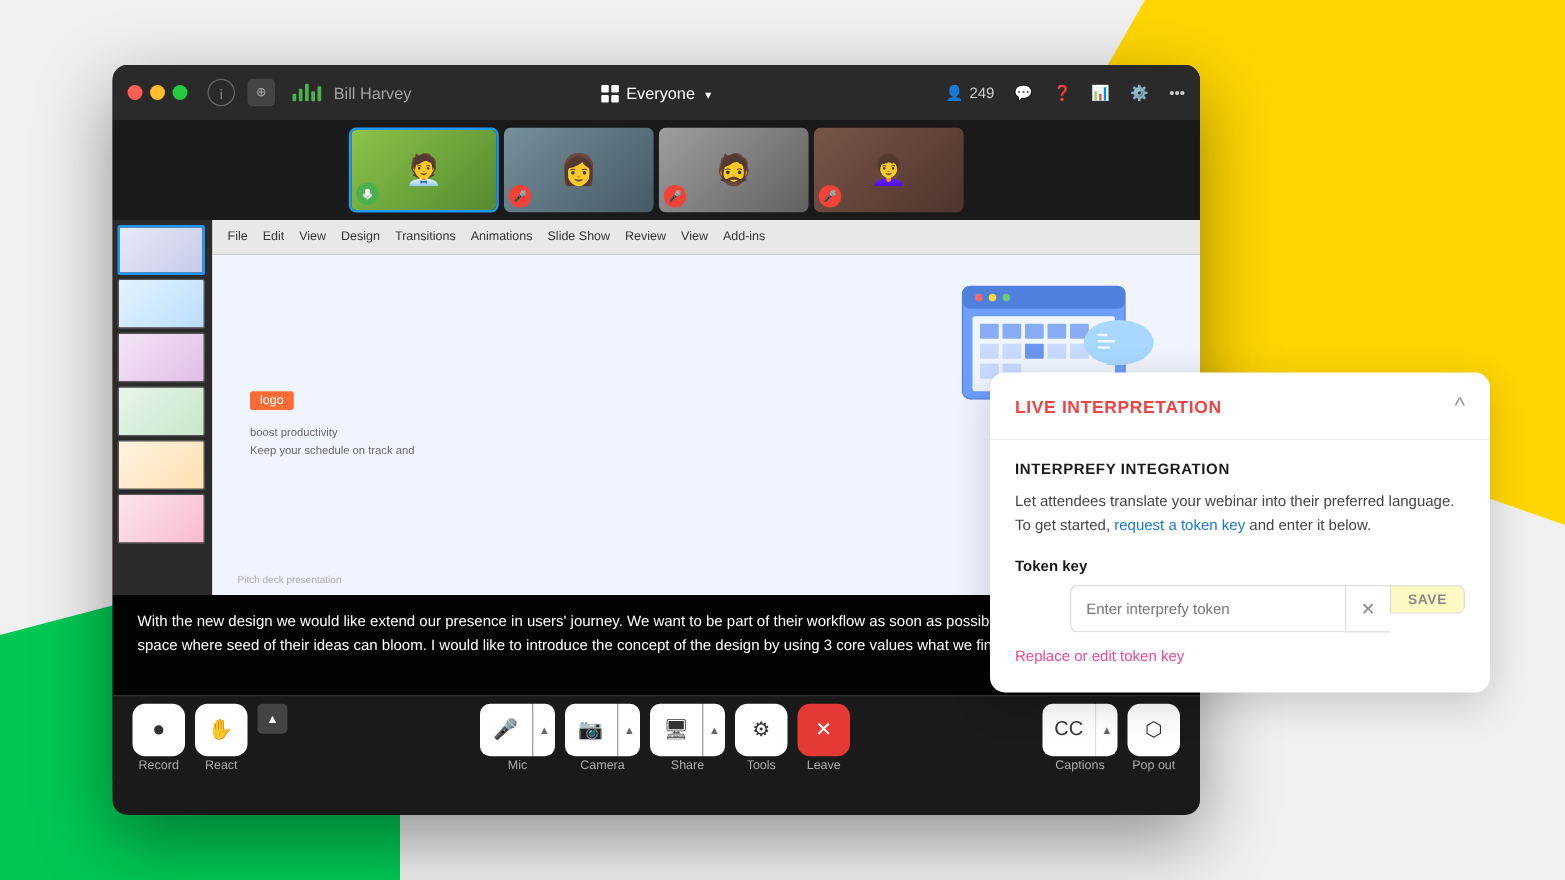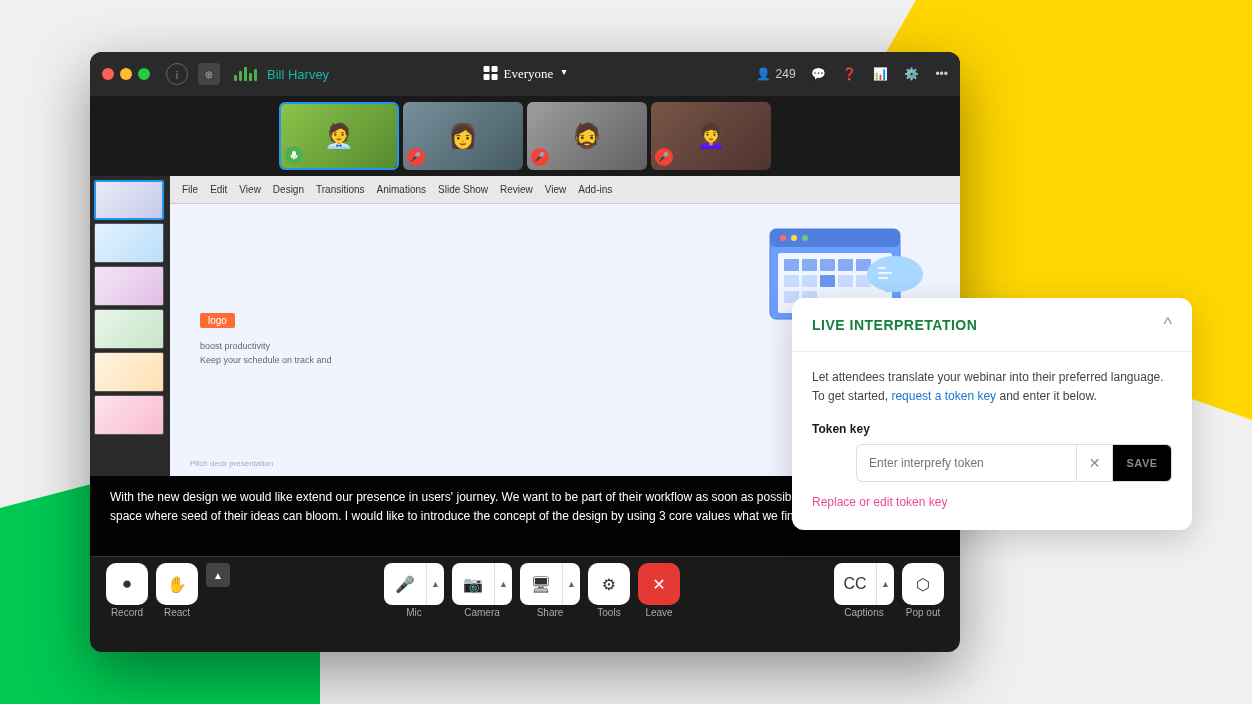--- a/index.html
+++ b/index.html
@@ -83,34 +83,33 @@
     .audio-bars {
       display: flex; gap: 2px; align-items: flex-end;
       margin-left: 4px;
     }
     .audio-bar {
       width: 3px;
       background: #4CAF50;
       border-radius: 1px;
     }
     .title-name {
-      color: #14b8a6;
+      color: #a3a3a3;
       font-size: 13px;
       font-weight: 500;
     }
     .title-center {
       position: absolute;
       left: 50%;
       transform: translateX(-50%);
       display: flex;
-      align-items: flex-start;
+      align-items: flex-end;
       gap: 6px;
       color: #fff;
       font-size: 13px;
-      font-family: Liberation Serif, serif;
     }
     .grid-icon {
       display: grid;
       grid-template-columns: 1fr 1fr;
       gap: 2px;
       width: 14px; height: 14px;
     }
     .grid-cell {
       background: #fff;
       border-radius: 1px;
@@ -322,21 +321,21 @@
     .interp-header {
       display: flex;
       align-items: center;
       justify-content: space-between;
       padding: 16px 20px;
       border-bottom: 1px solid #eee;
     }
     .interp-title {
       font-size: 14px;
       font-weight: 700;
-      color: #15803d;
+      color: #ef4444;
       letter-spacing: 0.5px;
     }
     .interp-collapse {
       color: #999;
       cursor: pointer;
       font-size: 18px;
       font-weight: 300;
     }
     .interp-body {
       padding: 16px 20px 20px;
@@ -387,22 +386,22 @@
       border-right: none;
       background: #fff;
       cursor: pointer;
       display: flex;
       align-items: center;
       justify-content: center;
       font-size: 14px;
       color: #888;
     }
     .token-save {
-      width: 60px; height: 38px;
-      background: #000000;
+      width: 60px; height: 23px;
+      background: #fef9c3;
       border: 1.5px solid #ddd;
       border-radius: 0 6px 6px 0;
       font-size: 11px;
       font-weight: 700;
       color: #888;
       cursor: pointer;
       letter-spacing: 0.5px;
     }
     .token-replace {
       font-size: 12px;
@@ -682,20 +681,21 @@
     </div>
   </div>
 </div>
 
 <div class="interp-panel">
   <div class="interp-header">
     <span class="interp-title">LIVE INTERPRETATION</span>
     <span class="interp-collapse">^</span>
   </div>
   <div class="interp-body">
+    <div class="interp-section-title">INTERPREFY INTEGRATION</div>
     <div class="interp-description">
       <span>Let attendees translate your webinar into their preferred language. To get started,</span>
       <a href="#">request a token key</a>
       <span>and enter it below.</span>
     </div>
     <div class="token-label">Token key</div>
     <div class="token-input-row">
       <input class="token-input" type="text" placeholder="Enter interprefy token" style="">
       <button class="token-clear">✕</button>
       <button class="token-save">SAVE</button>

